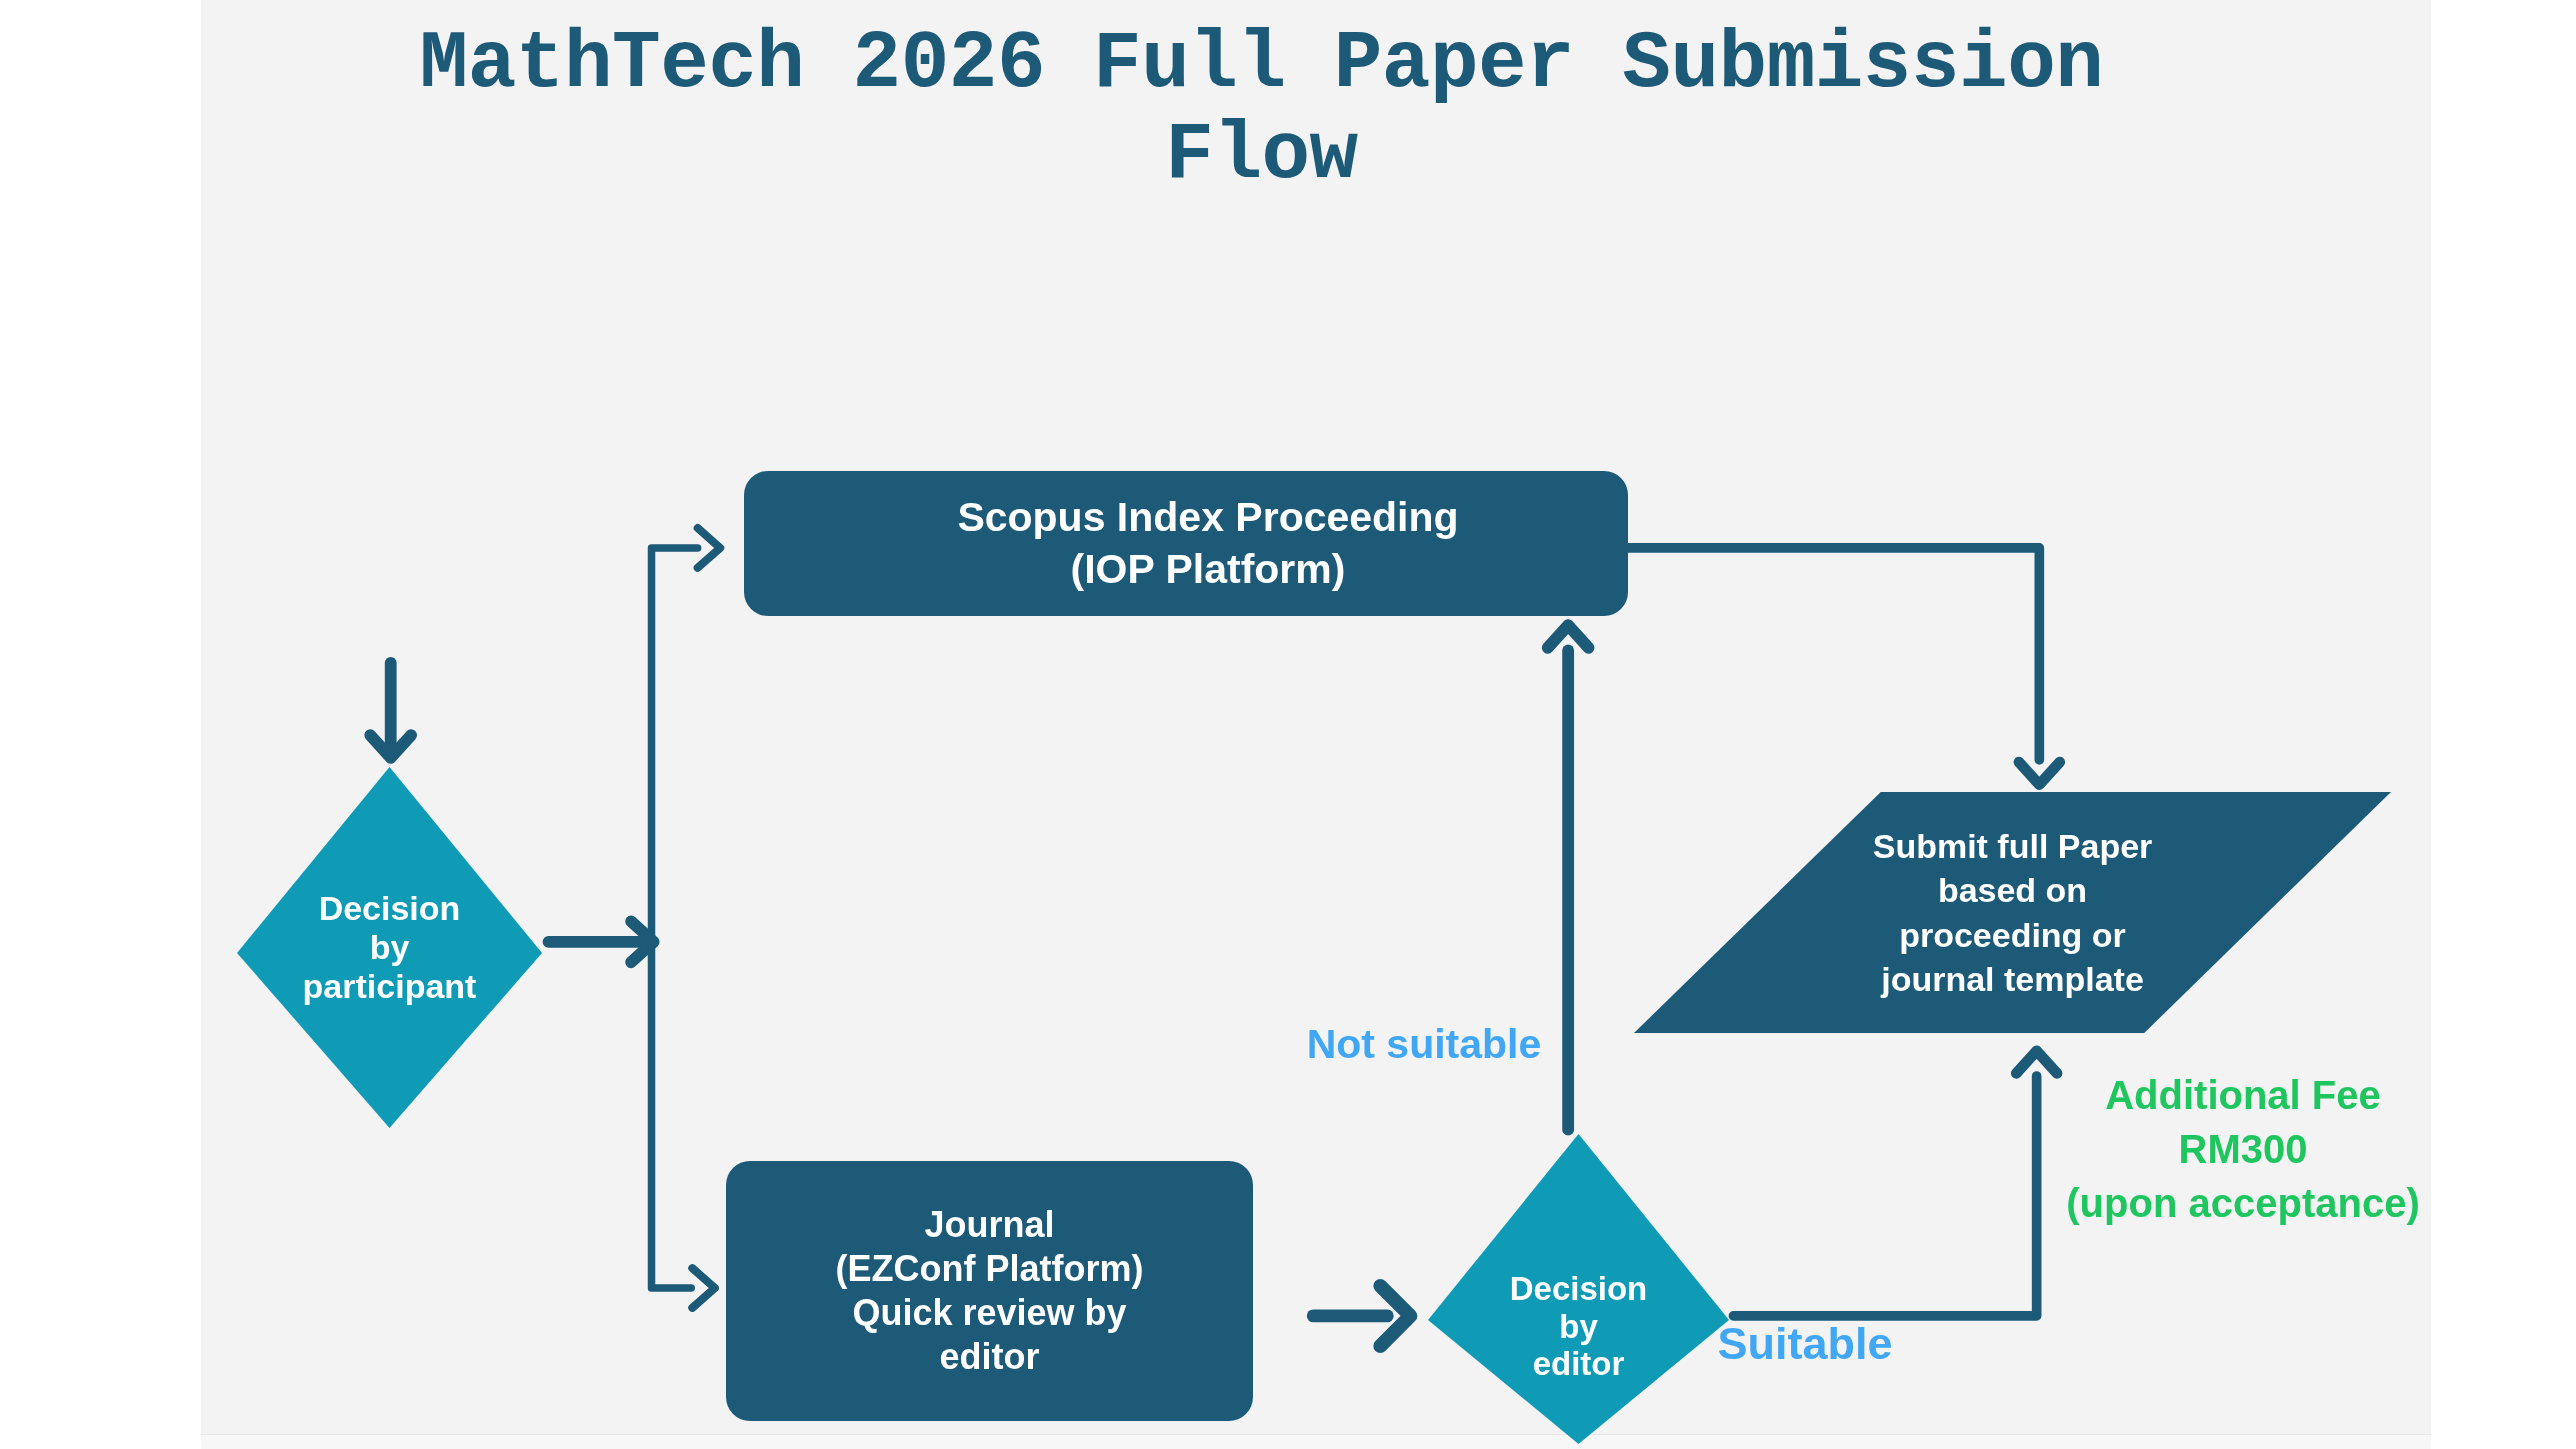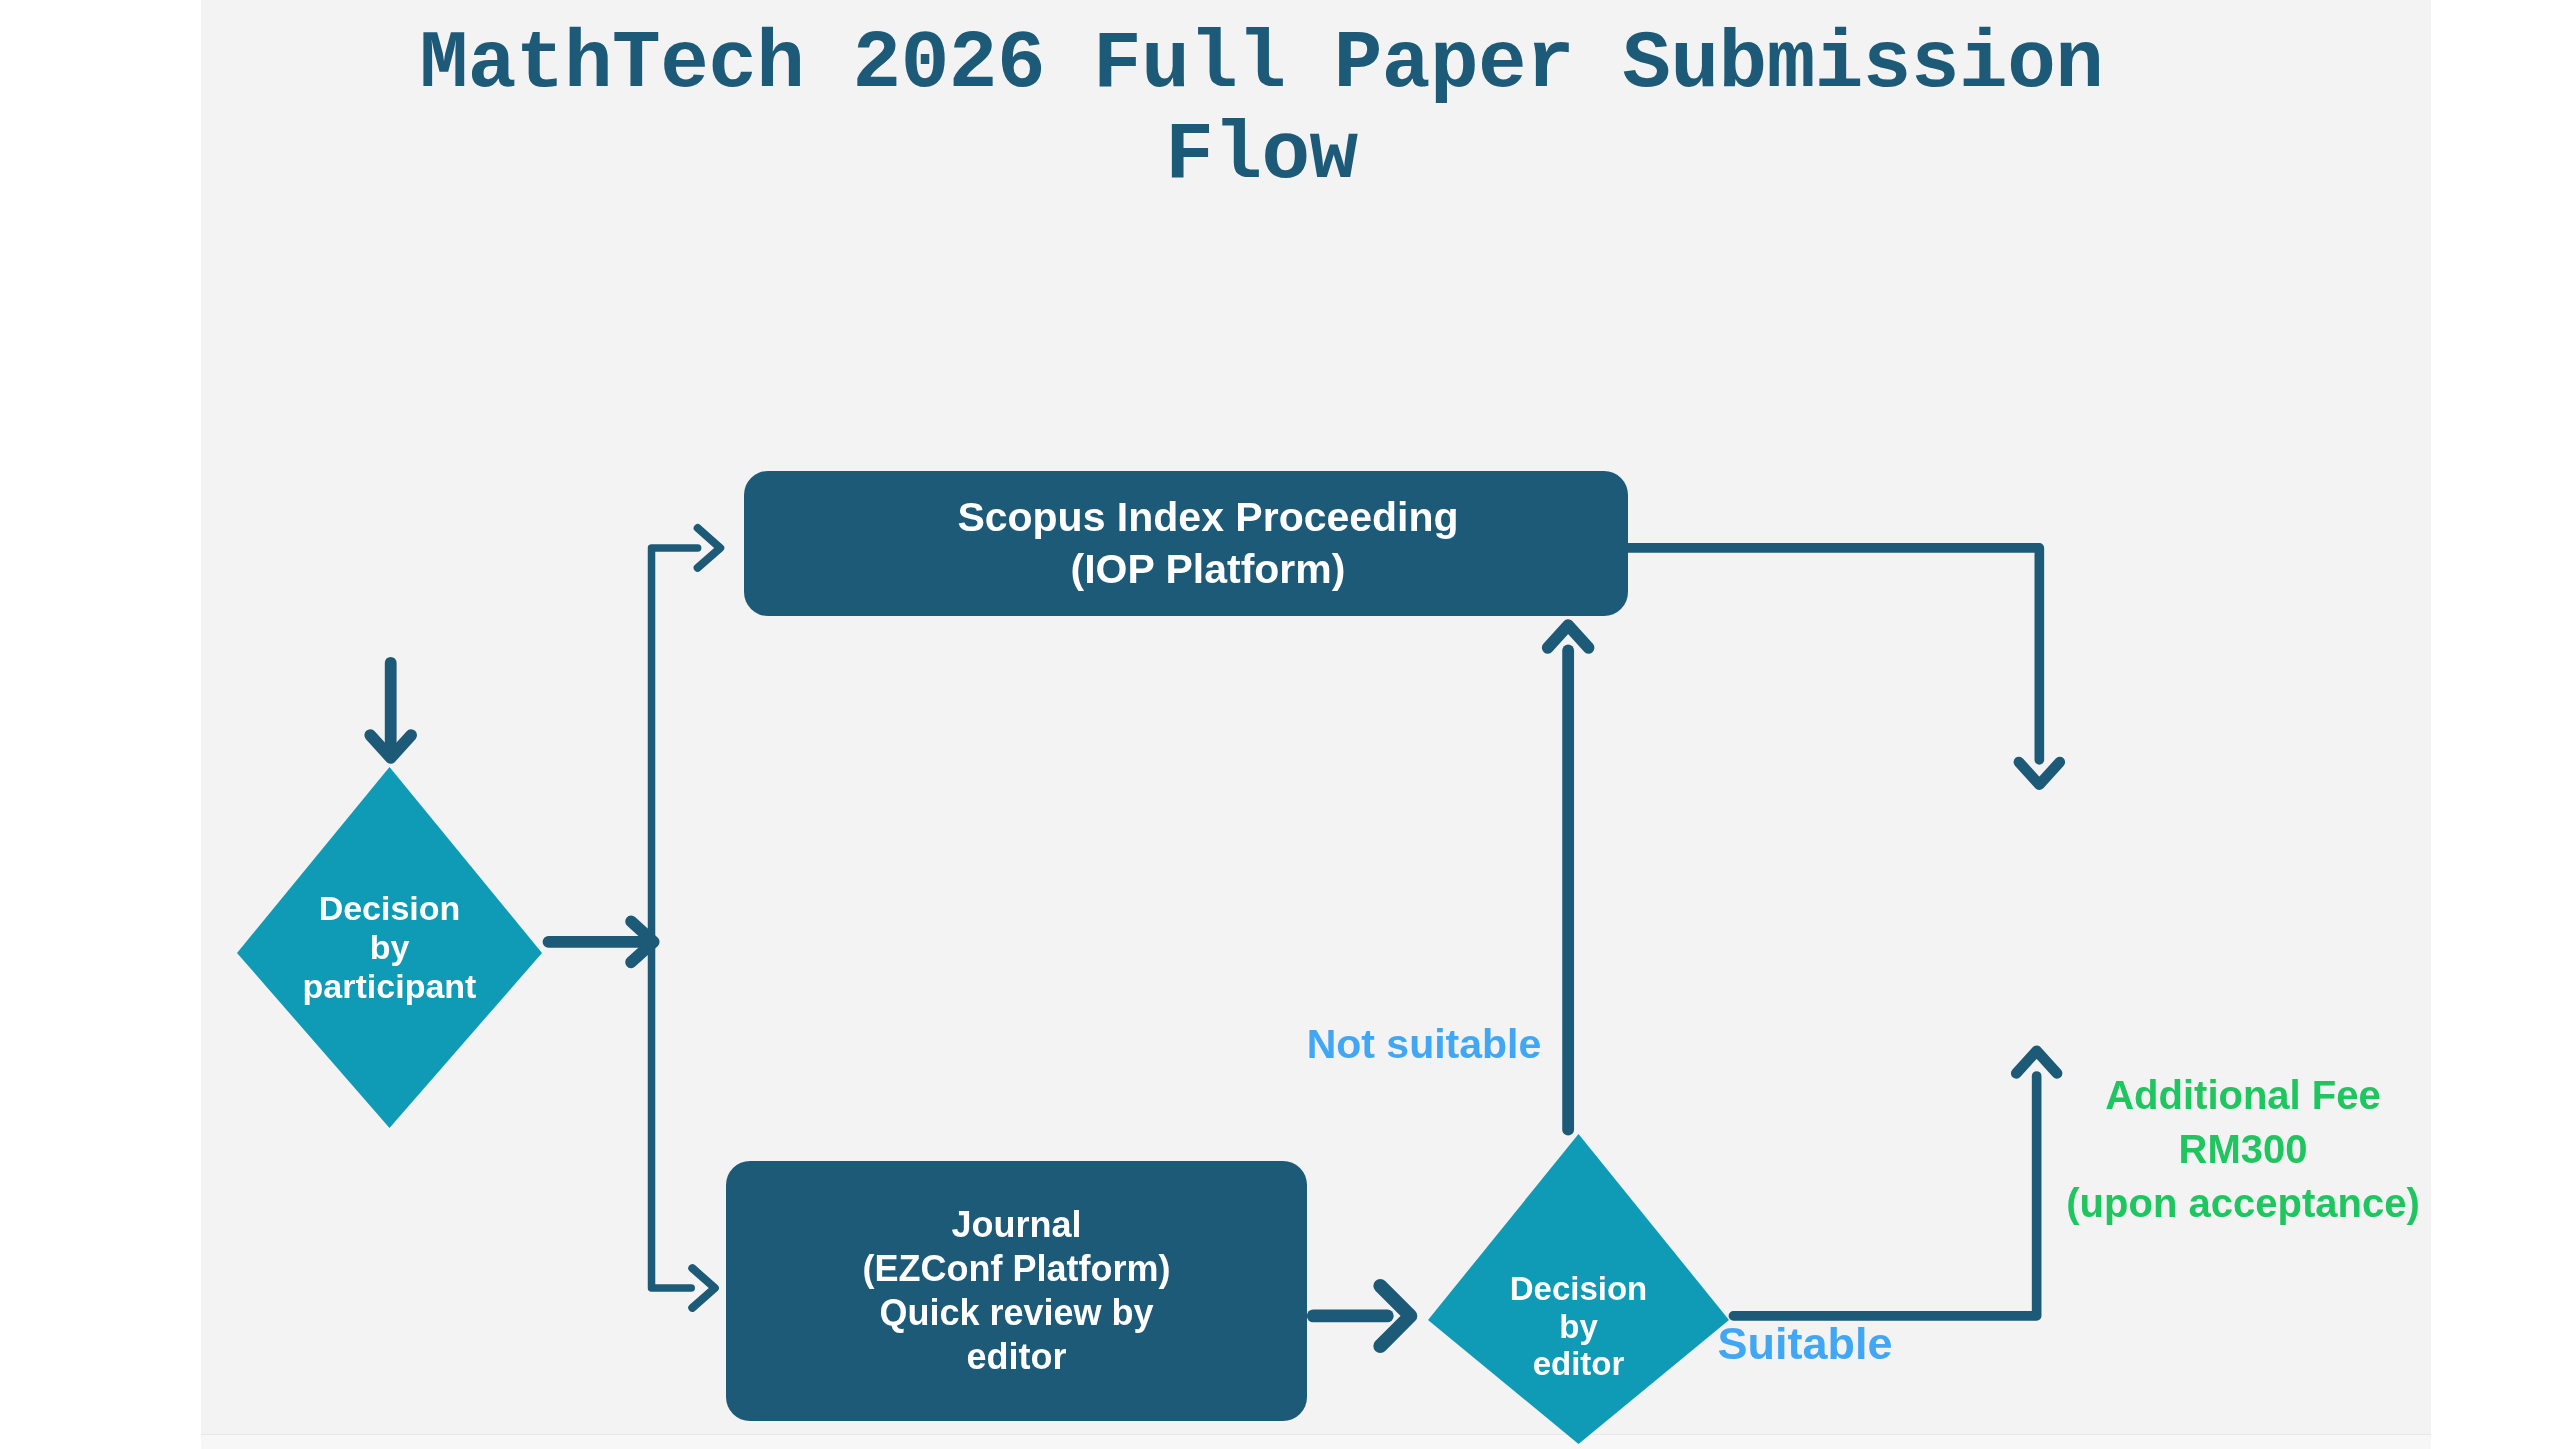--- a/index.html
+++ b/index.html
@@ -21,21 +21,21 @@
   #connectors path, #connectors polyline{fill:none;stroke:var(--dark);stroke-linecap:round;stroke-linejoin:round;}
 
   .node{position:absolute;display:flex;align-items:center;justify-content:center;
         color:#fff;font-weight:700;text-align:center;white-space:pre-line;box-sizing:border-box;}
   #node-start{left:240px;top:361px;width:301px;height:301px;border-radius:50%;
         background:var(--dark);font-size:34px;line-height:1.14;}
   #node-participant{left:237px;top:767px;width:305px;height:361px;background:var(--cyan);
         clip-path:polygon(50% 0, 100% 51.5%, 50% 100%, 0 51.5%);font-size:34px;line-height:1.14;}
   #node-scopus{left:744px;top:471px;width:884px;height:145px;border-radius:24px;
         background:var(--dark);font-size:41px;line-height:1.25;padding-left:44px;}
-  #node-journal{left:726px;top:1161px;width:581px;height:260px;border-radius:24px;
+  #node-journal{left:726px;top:1161px;width:527px;height:260px;border-radius:24px;
         background:var(--dark);font-size:36px;line-height:1.22;}
   #node-editor{left:1428px;top:1134px;width:301px;height:310px;background:var(--cyan);
         clip-path:polygon(50% 0, 100% 60%, 50% 100%, 0 60%);font-size:33px;line-height:1.14;padding-top:75px;}
   #node-submit{left:1634px;top:792px;width:757px;height:241px;background:var(--dark);
         clip-path:polygon(32.6% 0, 100% 0, 67.4% 100%, 0 100%);font-size:34px;line-height:1.3;}
 
   #page-title{position:absolute;left:301px;top:19.3px;width:1921px;text-align:center;
         color:var(--dark);font-size:81px;font-weight:800;letter-spacing:-0.5px;font-family:Liberation Mono, monospace;}
 
   .edge-label{position:absolute;font-weight:700;text-align:center;white-space:pre-line;}
@@ -102,20 +102,24 @@
 
   <div class="node" id="node-journal">Journal
 (EZConf Platform)
 Quick review by
 editor</div>
 
   <div class="node" id="node-editor">Decision
 by
 editor</div>
 
+  <div class="node" id="node-submit">Submit full Paper
+based on
+proceeding or
+journal template</div>
 
   <div class="edge-label" id="label-not-suitable">Not suitable</div>
 
   <div class="edge-label" id="label-suitable">Suitable</div>
 
   <div class="edge-label" id="label-fee">Additional Fee
 RM300
 (upon acceptance)</div>
 
 </div>

